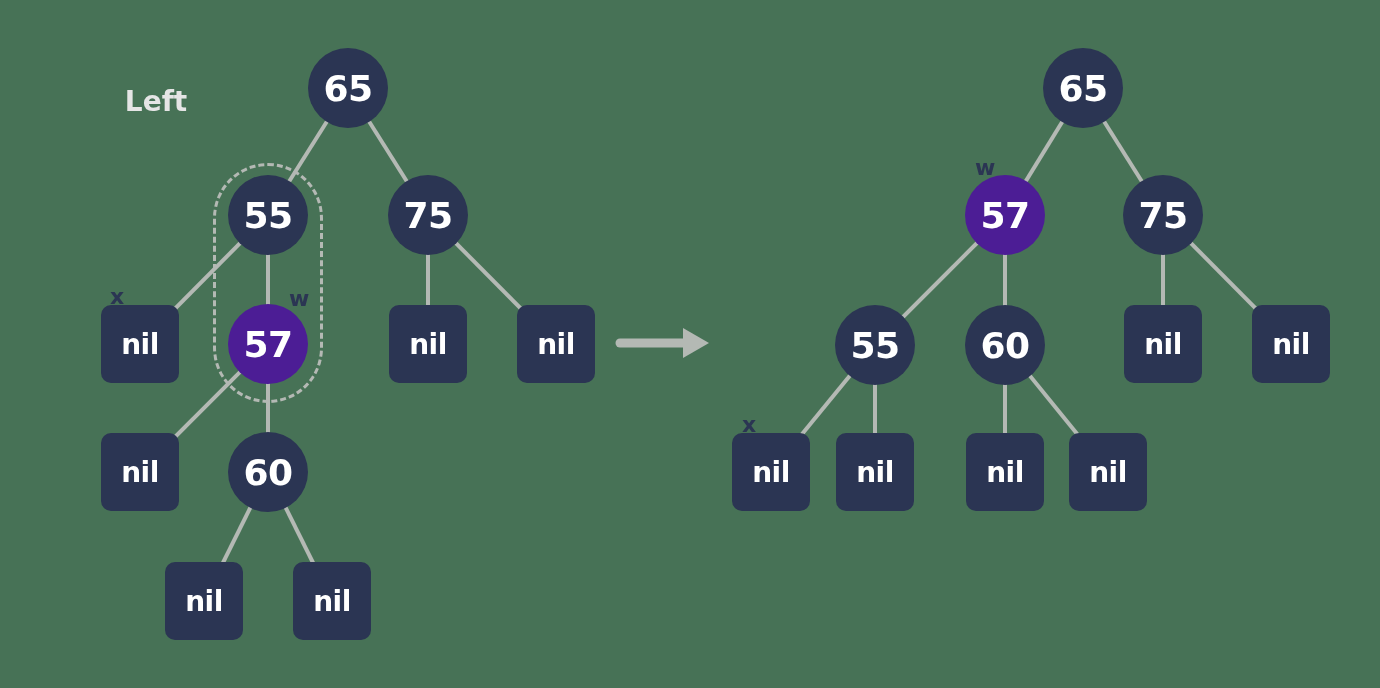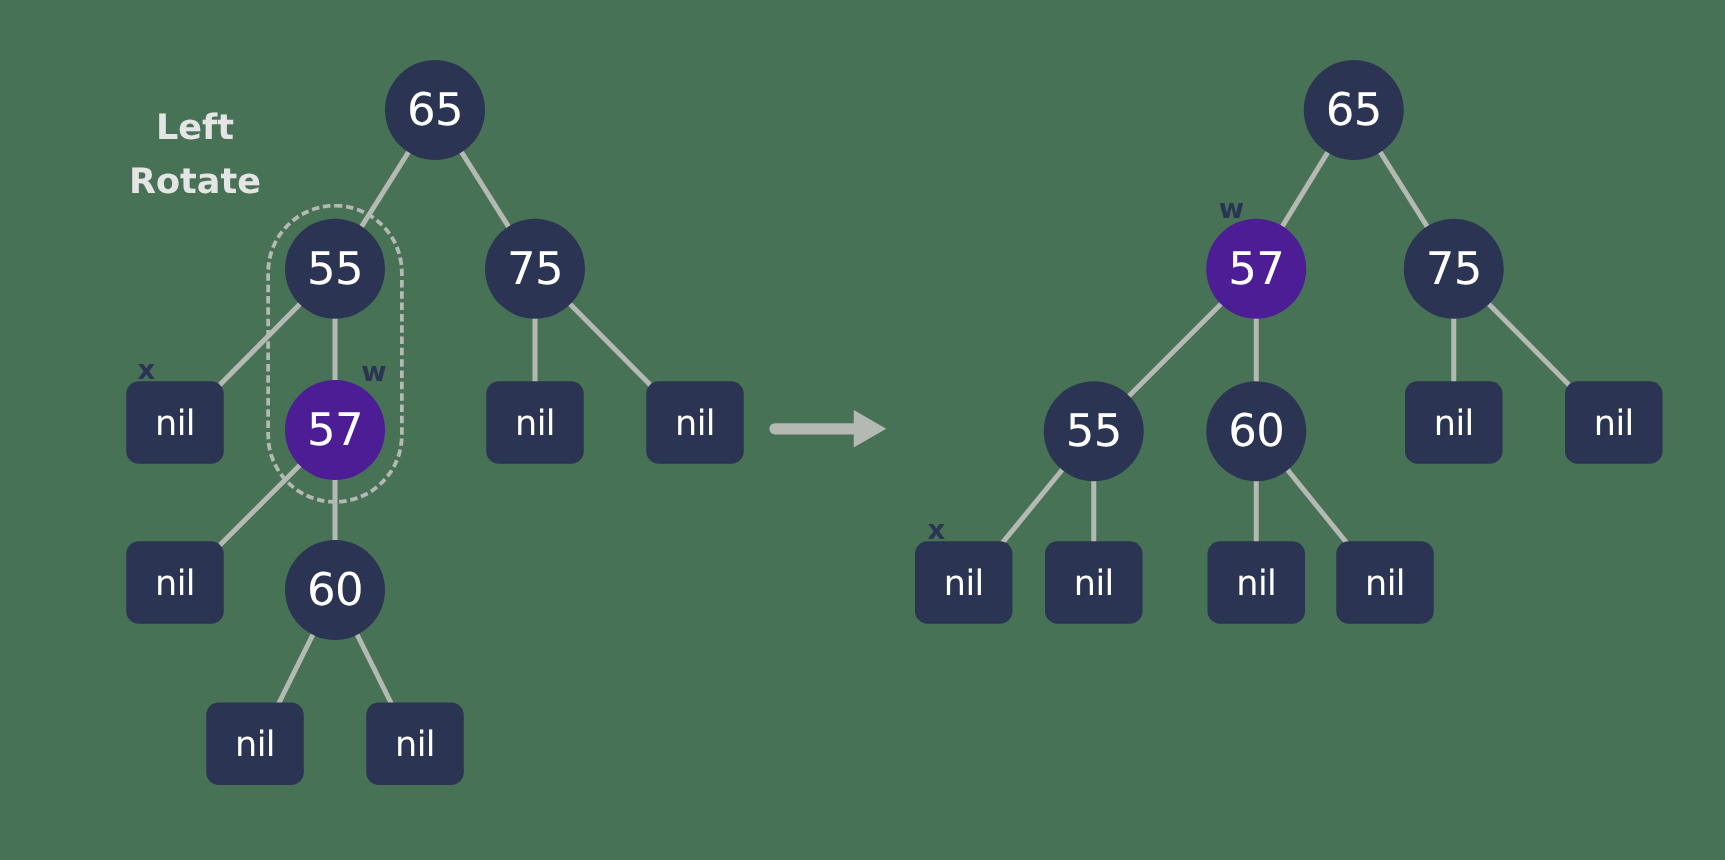--- a/index.html
+++ b/index.html
@@ -27,37 +27,37 @@
     height: 688px;
     pointer-events: none;
   }
   .node {
     position: absolute;
     display: flex;
     align-items: center;
     justify-content: center;
     box-sizing: border-box;
     color: #ffffff;
-    font-weight: 400;
+    font-weight: 700;
     letter-spacing: -0.5px;
     user-select: none;
   }
   .node.circle {
     width: 80px;
     height: 80px;
     border-radius: 50%;
     background: #2b3553;
     font-size: 36px;
   }
   .node.circle.red {
     background: #4c1d95;
   }
   .node.leaf {
     width: 78px;
-    height: 66px;
+    height: 78px;
     border-radius: 10px;
     background: #2b3553;
     font-size: 28px;
   }
   .label {
     position: absolute;
     color: #2b3553;
     font-weight: 700;
     font-size: 22px;
     user-select: none;
@@ -109,21 +109,20 @@
         <line x1="1005" y1="345" x2="1108" y2="472" stroke="#b4b9b4" stroke-width="4"></line>
       </g>
     <g>
       <line x1="620" y1="343" x2="688" y2="343" stroke="#b4b9b4" stroke-width="9" stroke-linecap="round"></line>
       <polygon points="683,328 709,343 683,358" fill="#b4b9b4"></polygon>
     </g>
   </svg>
 
   <div class="title" style="left:96px; top:80px; width:120px;">
     <div>Left</div>
-    <div>Rotate</div>
   </div>
 
   <div class="highlight-oval" style="left: 213px; top: 163px; width: 110px; height: 240px;"></div>
 
   <div id="nodes-layer">
       <div class="node circle" style="left: 308px; top: 48px;">
         <span>65</span>
       </div>
       <div class="node circle" style="left: 228px; top: 175px;">
         <span>55</span>

